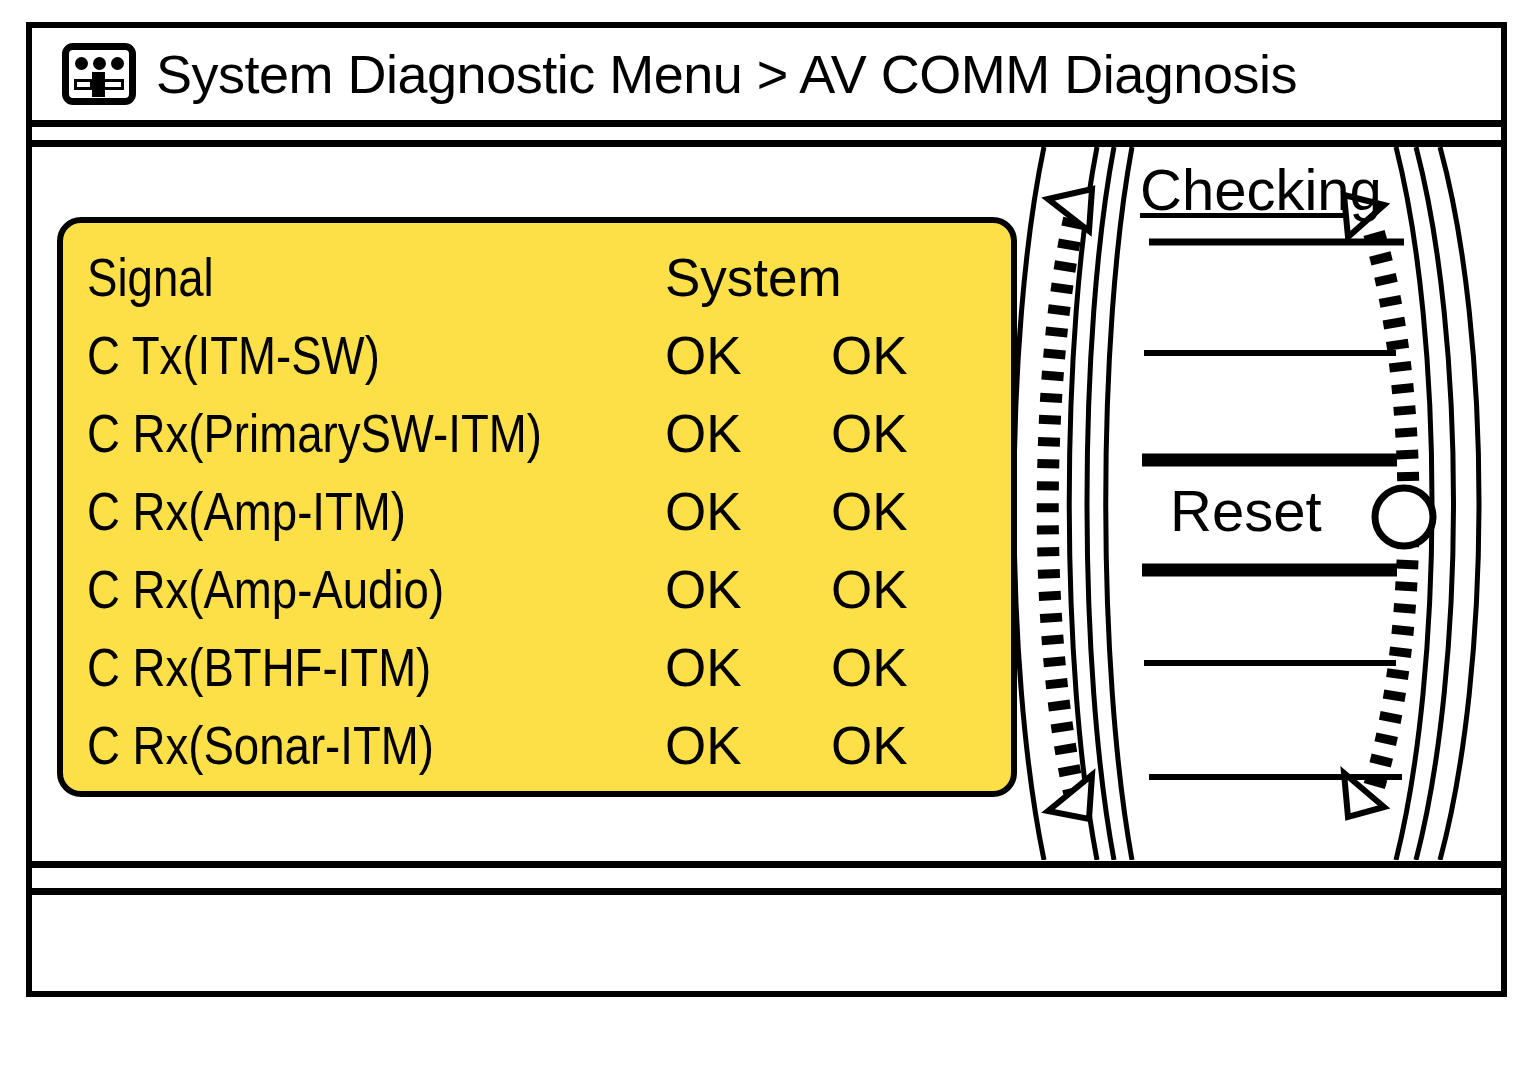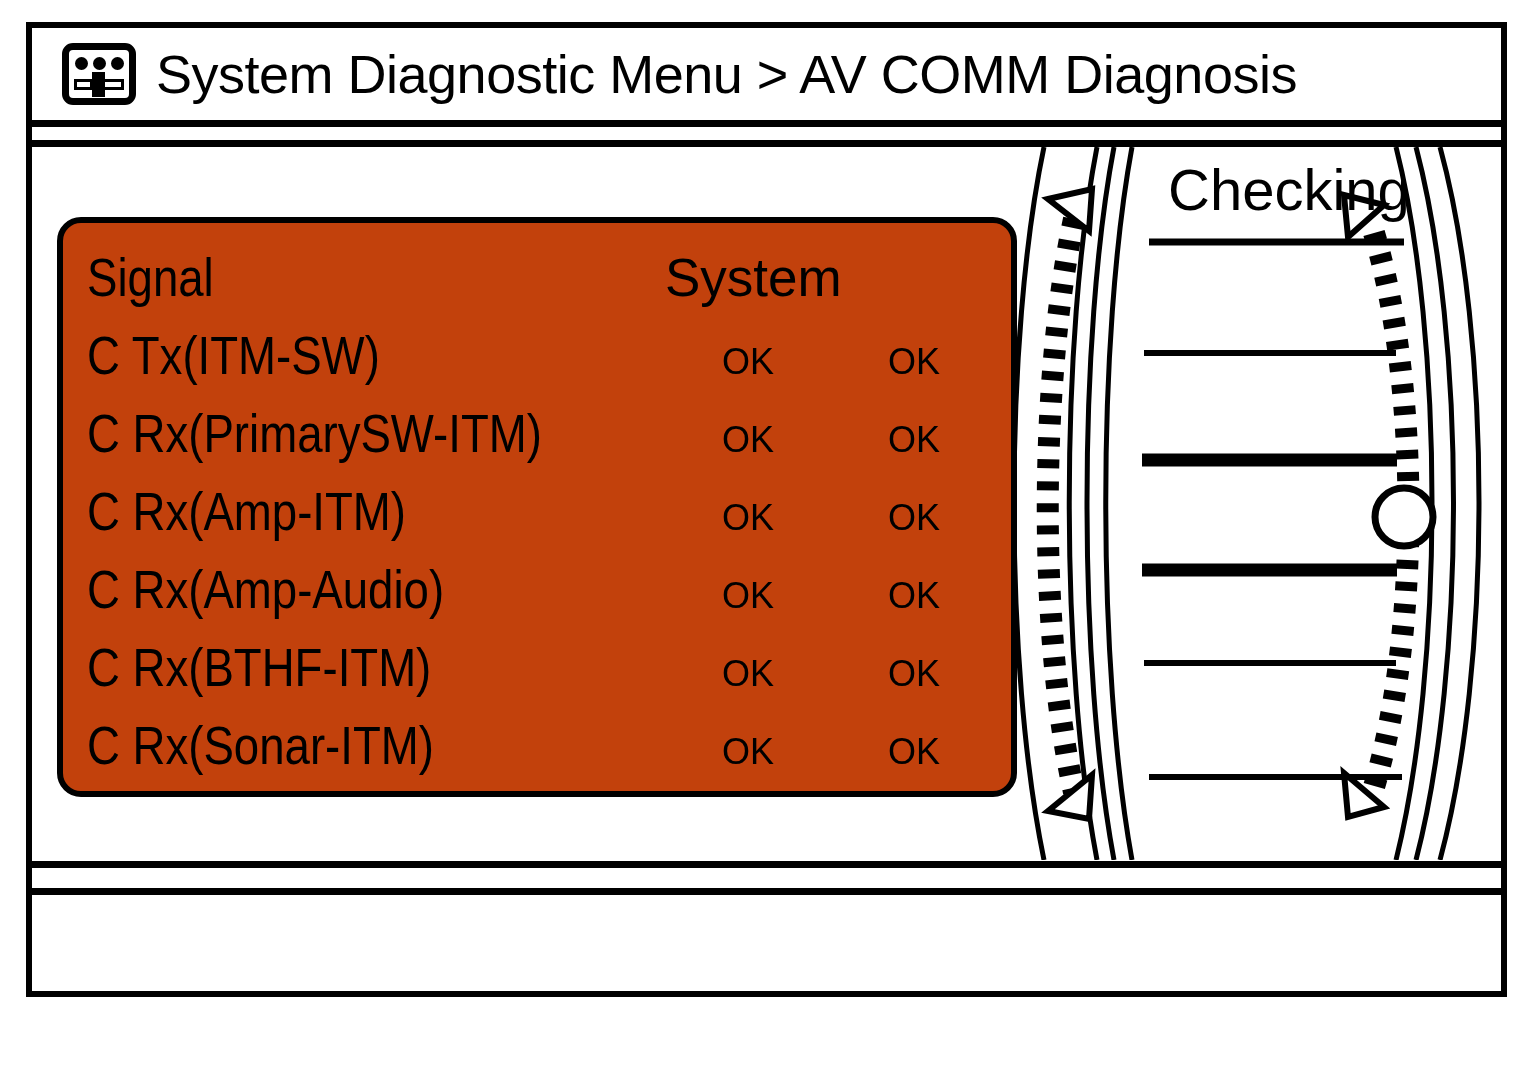--- a/index.html
+++ b/index.html
@@ -136,21 +136,21 @@
   
   .table-card {
     position: absolute;
     left: 25px;
     top: 70px;
     width: 960px;
     height: 580px;
     border: 6px solid #000;
     border-radius: 24px;
     box-sizing: border-box;
-    background: #c2410c;
+    background: #fde047;
   }
   .tbl {
     position: absolute;
     left: 24px;
     top: 16px;
     width: 912px;
   }
   .tbl-row {
     display: flex;
     align-items: baseline;
@@ -159,23 +159,22 @@
   .cell-signal {
     width: 578px;
     font-size: 53px;
     line-height: 78px;
     white-space: nowrap;
     transform: scaleX(0.86);
     transform-origin: left center;
   }
   .cell-status, .cell-count {
     width: 166px;
-    font-size: 36px;
+    font-size: 53px;
     line-height: 78px;
-    text-align: center;
     white-space: nowrap;
   }
   .tbl-head .cell-signal,
   .tbl-head .cell-status,
   .tbl-head .cell-count {
     font-size: 53px;
   }
   .tbl-head .cell-status,
   .tbl-head .cell-count { text-align: center; }
 
@@ -192,21 +191,21 @@
     position: absolute;
     left: 0; top: 0;
   }
 
   .menu-label {
     position: absolute;
     font-size: 58px;
     line-height: 1;
     white-space: nowrap;
   }
-  .lbl-checking { left: 176px; top: 14px; }
+  .lbl-checking { left: 148px; top: 14px; text-decoration: underline; }
   .lbl-reset    { left: 178px; top: 335px; }
 
   
   .div-bar-3 {
     position: absolute;
     left: 32px;
     top: 861px;
     width: 1469px;
     height: 7px;
     background: #000;
@@ -337,20 +336,21 @@
         <line x1="152" y1="206" x2="404" y2="206" stroke="#000" stroke-width="6"></line>
         <line x1="150" y1="313" x2="405" y2="313" stroke="#000" stroke-width="13"></line>
         <line x1="150" y1="423" x2="405" y2="423" stroke="#000" stroke-width="13"></line>
         <line x1="152" y1="516" x2="404" y2="516" stroke="#000" stroke-width="6"></line>
         <line x1="157" y1="630" x2="410" y2="630" stroke="#000" stroke-width="6"></line>
 
         <circle cx="412" cy="370" r="29" fill="#fff" stroke="#000" stroke-width="7"></circle>
       </svg>
 
       <div class="menu-label lbl-checking">Checking</div>
+      <div class="menu-label lbl-reset">Reset</div>
     </div>
 
   </div>
 
   <div class="div-bar-3"></div>
   <div class="div-bar-4"></div>
   <div class="statusbar"></div>
 
 </div>
 

